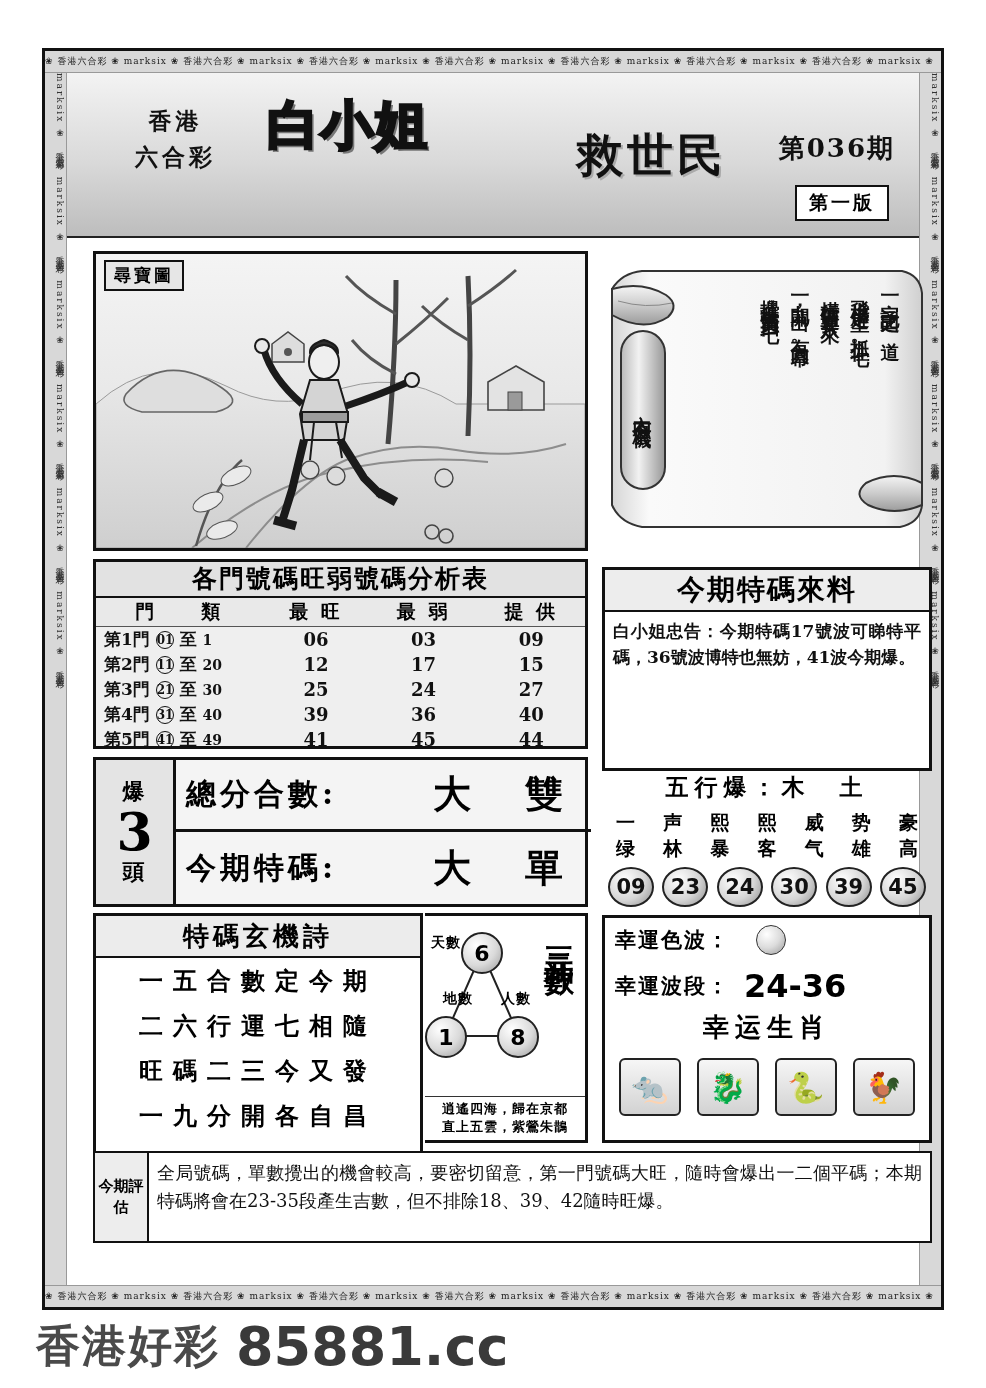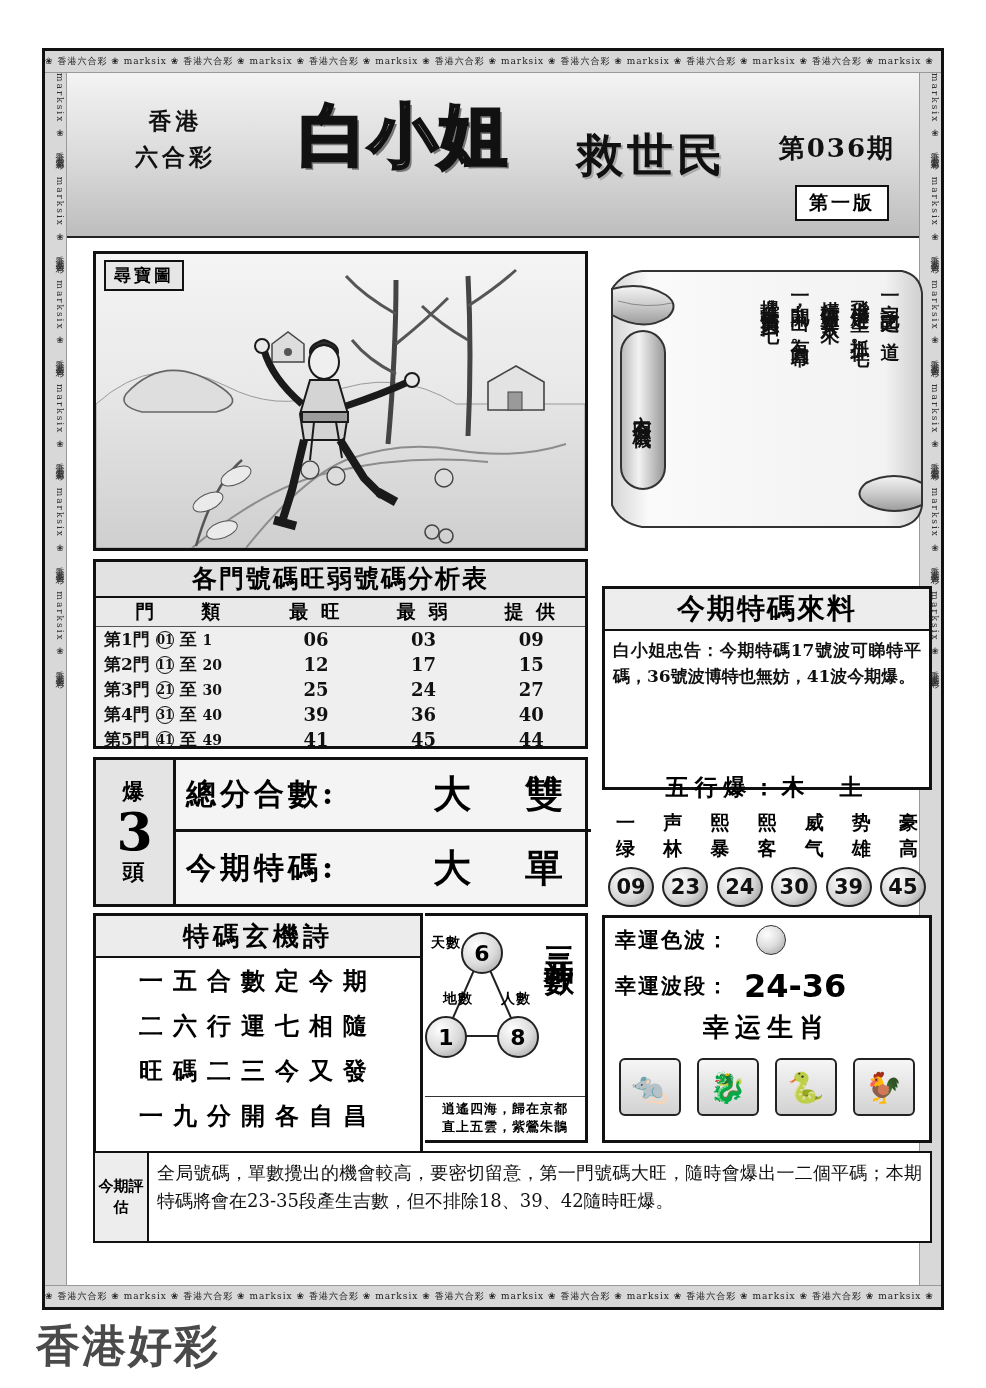--- a/index.html
+++ b/index.html
@@ -54,25 +54,24 @@
   }
   #mh-hk {
     position:absolute; left:68px; top:30px;
     font-family:"DejaVu Serif","Liberation Serif",serif;
     font-weight:bold; font-size:23px; line-height:36px; color:#111;
     letter-spacing:4px; text-align:center;
   }
   #mh-title {
     position:absolute; left:200px; top:18px;
     font-family:"DejaVu Sans","Liberation Sans",sans-serif;
-    font-weight:bold; font-size:68px; letter-spacing:2px;
+    font-weight:bold; font-size:52px; letter-spacing:2px;
     color:#f5f5f5;
     -webkit-text-stroke: 3px #111;
     text-shadow: 3px 3px 0 #777;
-    margin-left: 32px;
   }
   #mh-sub {
     position:absolute; left:510px; top:52px;
     font-family:"DejaVu Serif","Liberation Serif",serif;
     font-weight:bold; font-size:46px; letter-spacing:4px; color:#111;
     text-shadow:2px 2px 0 #aaa;
   }
   #mh-issue {
     position:absolute; right:24px; top:58px;
     font-family:"DejaVu Serif","Liberation Serif",serif;
@@ -143,21 +142,21 @@
   table.an td.gate { text-align:left; padding-left:8px; font-size:17px; white-space:nowrap;}
   .circ {
     display:inline-block; width:18px; height:18px; line-height:16px;
     border:1.5px solid #111; border-radius:50%;
     font-size:12px; text-align:center; vertical-align:1px;
   }
   .small-n { font-size:14px; }
 
   
   #right-box {
-    position:absolute; left:535px; top:513px; width:330px; height:204px;
+    position:absolute; left:535px; top:494px; width:330px; height:204px;
     border:3px solid #111; background:#fff;
   }
   #right-title {
     height:42px; line-height:40px; text-align:center;
     font-family:"DejaVu Serif","Liberation Serif",serif;
     font-weight:bold; font-size:28px; letter-spacing:2px;
     border-bottom:2px solid #111; background:#ededed;
   }
   #advice {
     padding:6px 8px 0 8px;
@@ -653,13 +652,14 @@
     <div id="assess">
       <div id="assess-label">今期評估</div>
       <div id="assess-text">全局號碼，單數攪出的機會較高，要密切留意，第一門號碼大旺，隨時會爆出一二個平碼；本期特碼將會在23-35段產生吉數，但不排除18、39、42隨時旺爆。</div>
     </div>
 
   </div>
 </div>
 
 <div id="footer">
   <span class="f1">香港好彩</span>
+  <span class="f2">85881.cc</span>
 </div>
 
 </body></html>

